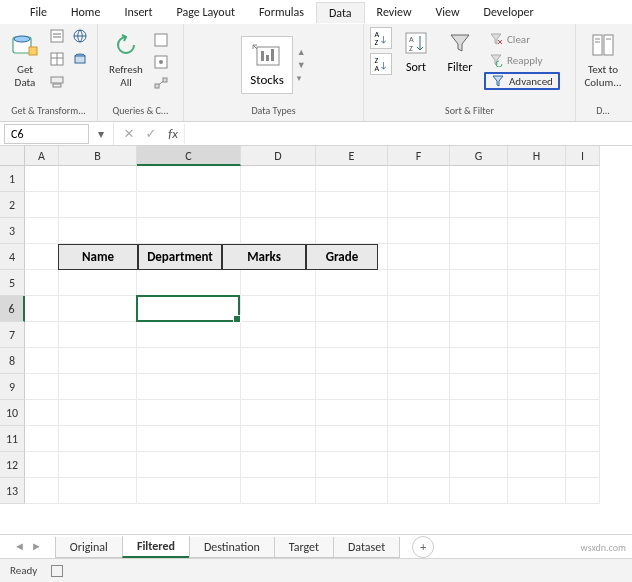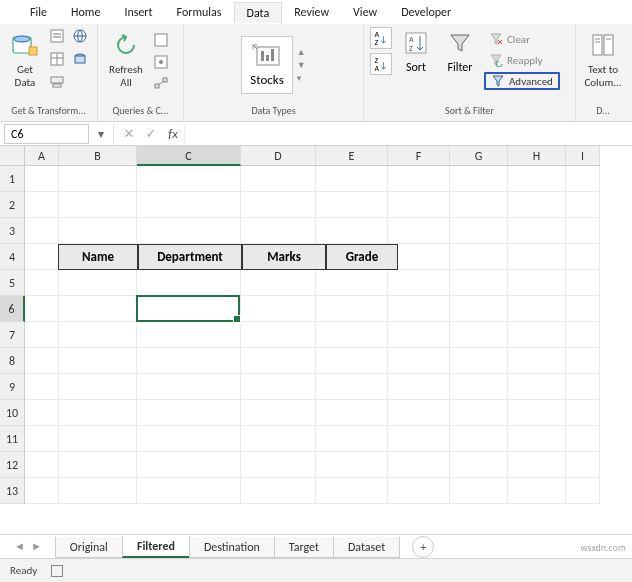--- a/index.html
+++ b/index.html
@@ -70,20 +70,21 @@
     
     .watermark { position: absolute; right: 6px; bottom: 28px; font-size: 10px; color: #aaa; }
   </style>
 </head>
 <body>
 
 <div class="menubar">
   <div class="tab">File</div>
   <div class="tab">Home</div>
   <div class="tab">Insert</div>
+  <div class="tab">Page Layout</div>
   <div class="tab">Formulas</div>
   <div class="tab active">Data</div>
   <div class="tab">Review</div>
   <div class="tab">View</div>
   <div class="tab">Developer</div>
 </div>
 
 <div class="ribbon">
 
   <div class="group" style="width:98px">
@@ -450,21 +451,21 @@
         <div class="cell" style="width:75px"></div>
         <div class="cell" style="width:72px"></div>
         <div class="cell" style="width:62px"></div>
         <div class="cell" style="width:58px"></div>
         <div class="cell" style="width:58px"></div>
         <div class="cell" style="width:34px"></div>
       </div>
 
     <div class="dataheadrow" style="left:33px">
       <div class="dhcell" style="width:80px">Name</div>
-      <div class="dhcell" style="width:104px">Department</div>
+      <div class="dhcell" style="width:84px">Department</div>
       <div class="dhcell" style="width:84px">Marks</div>
       <div class="dhcell" style="width:72px">Grade</div>
     </div>
 
     <div class="activecell" style="top:129px;left:111px;width:104px;height:27px"></div>
   </div>
 </div>
 
 <div class="sheetbar">
   <div class="sheetnav">

